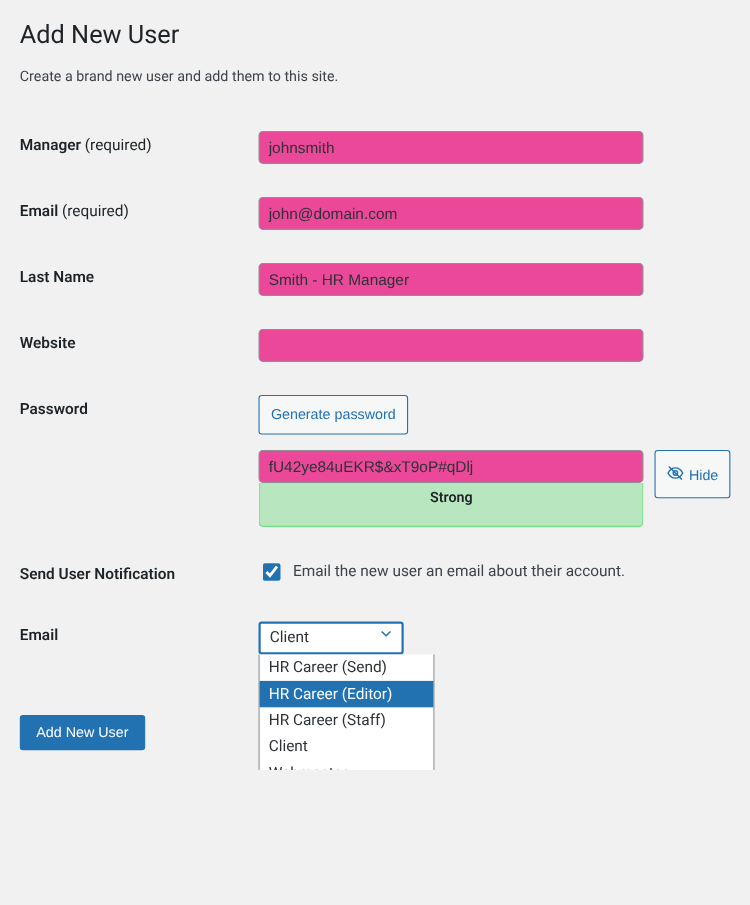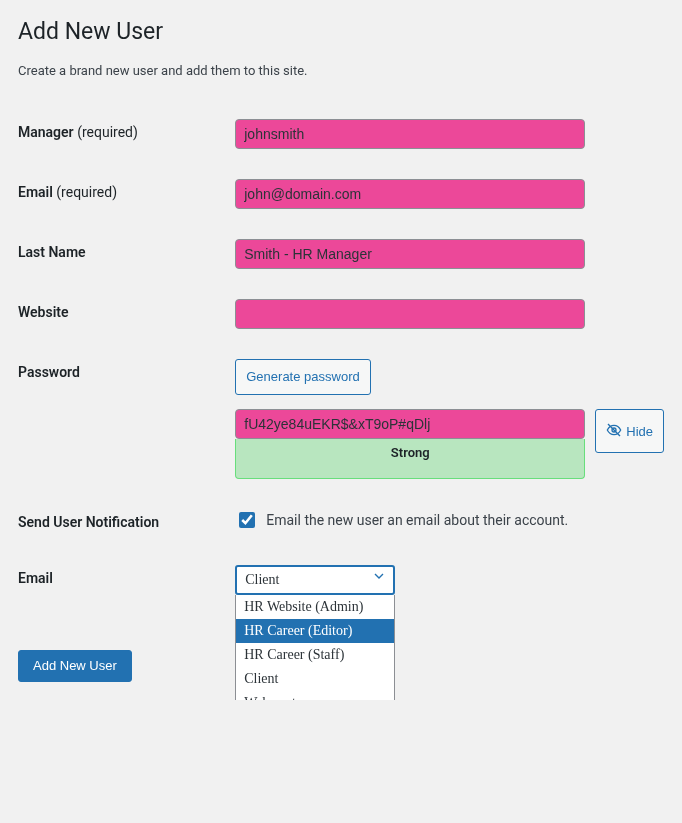--- a/index.html
+++ b/index.html
@@ -109,21 +109,21 @@
     cursor: pointer;
   }
   .hide-btn svg { width: 16px; height: 16px; }
   .checkbox-wrap { display: flex; align-items: center; gap: 8px; font-size: 14px; color: #3c434a; }
   input[type="checkbox"] {
     width: 16px; height: 16px;
     border: 1px solid #8c8f94;
     border-radius: 3px;
     accent-color: #2271b1;
   }
-  .select-wrap { position: relative; width: 160px; font-family: Liberation Serif, serif; }
+  .select-wrap { position: relative; width: 132px; }
   .select-box {
     width: 100%;
     height: 30px;
     padding: 0 24px 0 8px;
     border: 2px solid #2271b1;
     border-radius: 3px;
     background: #fff;
     font-size: 14px;
     color: #2c3338;
     line-height: 26px;
@@ -234,21 +234,21 @@
       <div class="select-wrap">
         <div class="select-box">
           <span>Client</span>
           <span class="select-chevron">
             <svg viewBox="0 0 24 24" fill="none" stroke="#2271b1" stroke-width="2">
                   <polyline points="6 9 12 15 18 9"></polyline>
                 </svg>
           </span>
         </div>
         <div class="dropdown" id="role-dropdown">
-              <div class="dropdown-item">HR Website (Admin)</div>
+              <div class="dropdown-item">HR Career (Send)</div>
               <div class="dropdown-item highlighted">HR Career (Editor)</div>
               <div class="dropdown-item">HR Career (Staff)</div>
               <div class="dropdown-item">Client</div>
               <div class="dropdown-item">Webmaster</div>
               <div class="dropdown-item">Splash Client User</div>
               <div class="dropdown-item">Splash Client Admin</div>
               <div class="dropdown-item">Administrator</div>
             </div>
       </div>
     </td>

